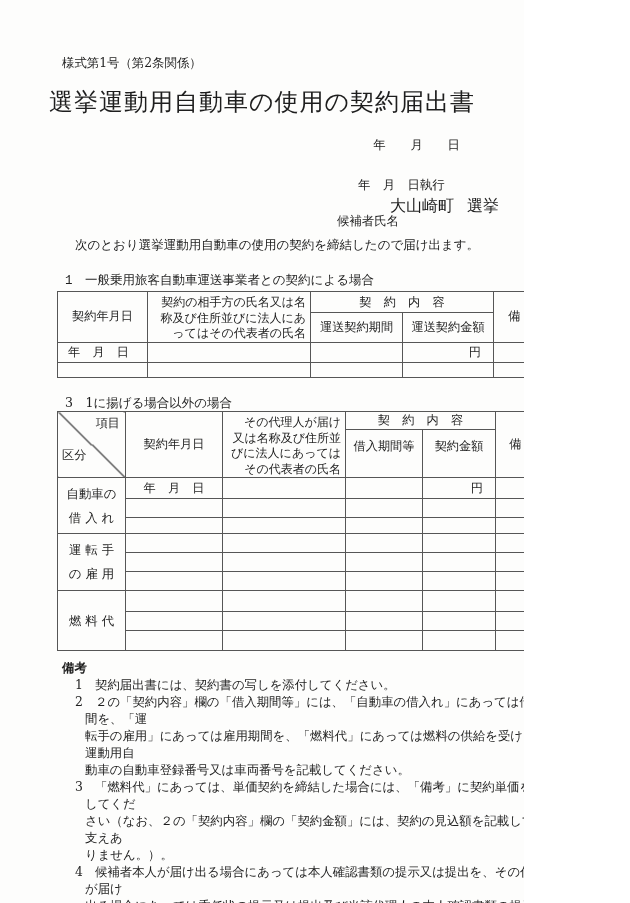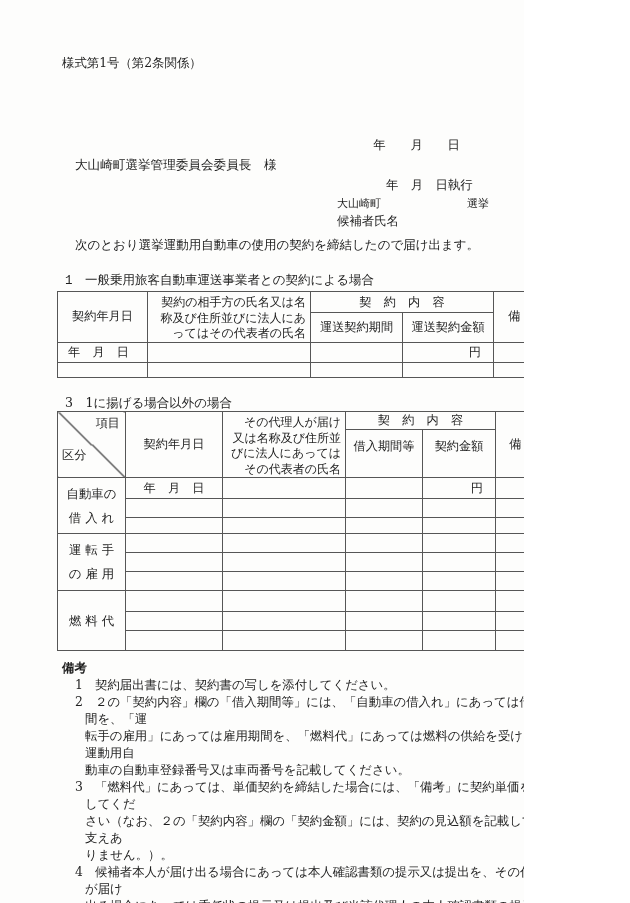--- a/index.html
+++ b/index.html
@@ -10,22 +10,22 @@
     font-family:"DejaVu Serif","Liberation Serif",serif;
     color:#1e1e1e;
     overflow:hidden;
   }
   .abs { position:absolute; }
 
   .form-number { left:62px; top:55px; font-size:12.4px; }
   .doc-title { left:0; right:0; top:86px; text-align:center; font-size:24px; letter-spacing:1px; }
   .top-date { right:64px; top:137px; font-size:12.4px; }
   .addressee { left:75px; top:157px; font-size:12.6px; }
-  .exec-line { left:358px; top:177px; font-size:12.4px;margin-left:28px; }
-  .muni-line { left:337px; top:196px; font-size:11px; width:170px; }
+  .exec-line { left:358px; top:177px; font-size:12.4px; }
+  .muni-line { left:337px; top:196px; font-size:16px; width:170px;text-align:center; }
   .muni-line .election { position:absolute; left:130px; top:0; }
   .cand-line { left:337px; top:213px; font-size:12.4px;text-align:center; }
   .intro { left:75px; top:237px; font-size:12.5px; }
 
   .sec-caption { left:65px; font-size:12.5px; }
   .sec1 { top:272px;font-family:Liberation Mono, monospace; }
   .sec2 { top:395px; }
 
   table { border-collapse:collapse; table-layout:fixed; }
   td { border:1px solid #565656; font-size:12.2px; padding:0; vertical-align:middle; overflow:hidden; }
@@ -58,24 +58,24 @@
   .note-item .note-num { display:inline-block; width:20px; text-indent:0; }
   .note-item .note-text { white-space:pre-line; }
 </style>
 </head>
 <body>
 
 <div class="page">
 
   <div class="abs form-number">様式第1号（第2条関係）</div>
 
+  <div class="abs doc-title">選挙運動用自動車の使用の契約届出書</div>
 
   <div class="abs top-date">年　　月　　日</div>
 
-  <div class="abs addressee">大山崎町選挙管理委員会委員長　様</div>
 
   <div class="abs exec-line">年　月　日執行</div>
 
   <div class="abs muni-line">
     <span>大山崎町</span>
     <span class="election">選挙</span>
   </div>
 
   <div class="abs cand-line">候補者氏名</div>
 

